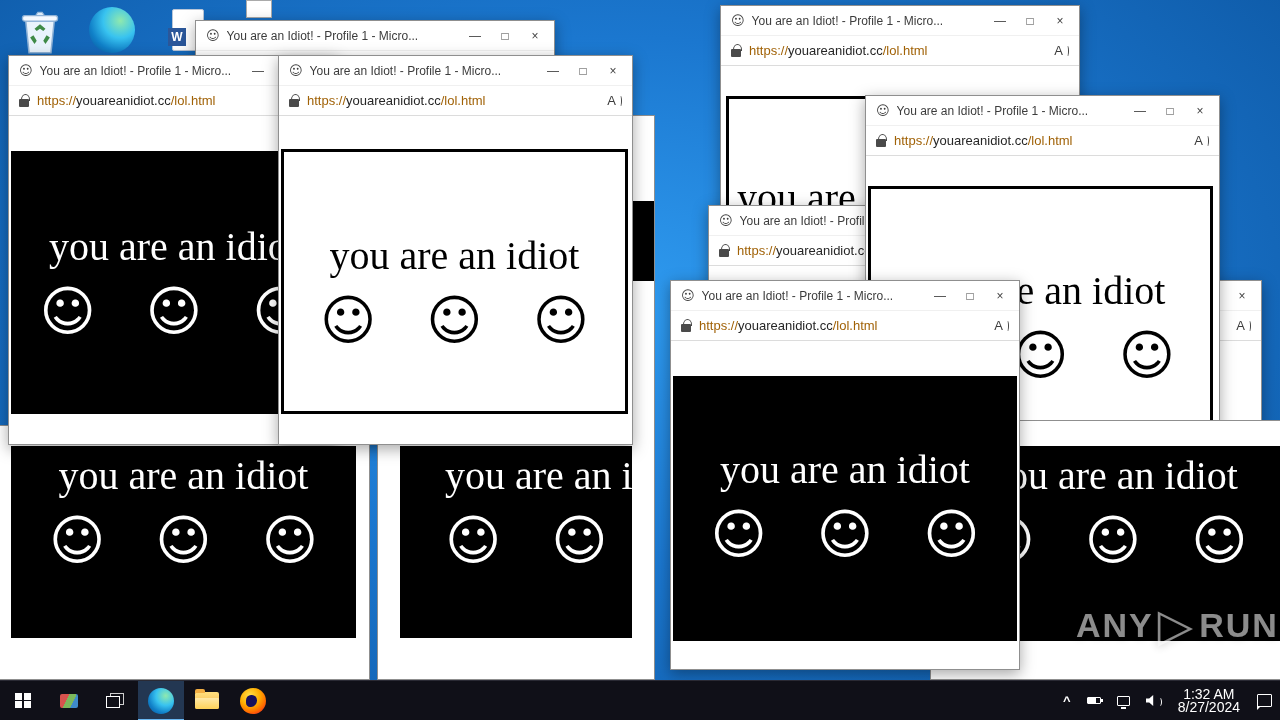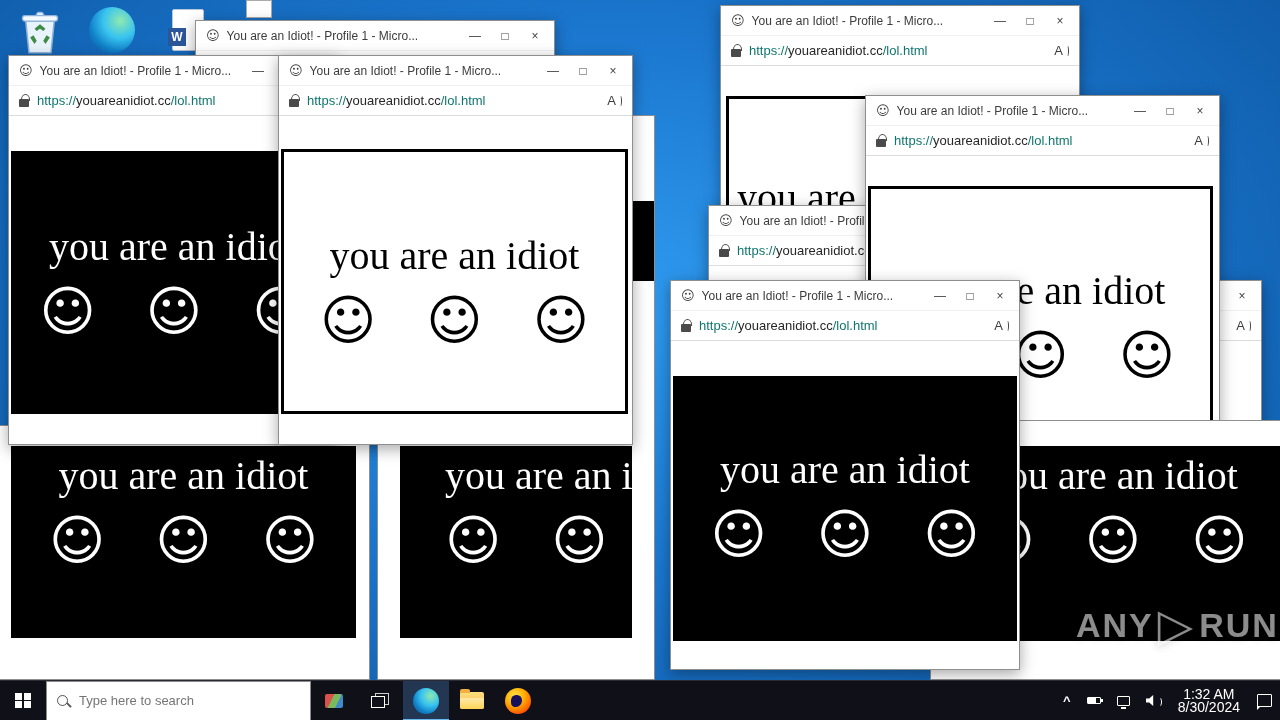--- a/index.html
+++ b/index.html
@@ -24,21 +24,21 @@
       font-size:12px;color:#3c3c3c;border-bottom:1px solid #f0f0f0}
   .favicon{margin-right:7px;font-family:"DejaVu Sans",sans-serif;font-size:13px;flex:none}
   .wtitle{flex:1;min-width:0;overflow:hidden;white-space:nowrap}
   .winbtn{width:30px;height:30px;line-height:30px;text-align:center;font-size:12px;color:#444;flex:none}
   .addrbar{height:30px;display:flex;align-items:center;gap:8px;padding:0 10px;
       border-bottom:1px solid #dcdcdc;background:#fff;font-size:13px}
   .lock{position:relative;width:10px;height:8px;background:#4a4a4a;border-radius:1px;margin-top:4px;flex:none}
   .lock::before{content:"";position:absolute;top:-5px;left:1.5px;width:7px;height:6px;
       border:1.6px solid #4a4a4a;border-bottom:none;border-radius:50% 50% 0 0/80% 80% 0 0}
   .url{flex:1;min-width:0;display:flex;overflow:hidden;white-space:nowrap}
-  .u1{color:#0f766e}.u2{color:#262626}
+  .u1{color:#a16207}.u2{color:#262626}
   .ra{margin-left:auto;flex:none;display:flex;align-items:center;color:#3c3c3c;font-size:13px}
   .ra-arc{width:4px;height:12px;border:1.6px solid transparent;border-right-color:#444;border-radius:50%;margin-left:2px}
   .content{position:relative;height:calc(100% - 60px);background:#fff;overflow:hidden}
 
   
   .page-win{position:absolute;background:#fff;border:1px solid #8f8f8f;overflow:hidden}
 
   
   .ibox{position:absolute;display:flex;flex-direction:column;align-items:center;overflow:hidden}
   .ibox.left{align-items:flex-start}
@@ -392,24 +392,20 @@
 
 <div class="taskbar">
   <div class="tb-icon">
     <span class="winlogo">
         <span></span>
         <span></span>
         <span></span>
         <span></span>
       </span>
   </div>
-  <div class="search">
-    <span class="mag"></span>
-    <input placeholder="Type here to search" style="">
-  </div>
   <div class="tb-icon">
     <span class="interests"></span>
   </div>
   <div class="tb-icon">
     <span class="tview"></span>
   </div>
   <div class="tb-icon tb-app active">
     <span class="edge-ball"></span>
   </div>
   <div class="tb-icon tb-app">
@@ -426,19 +422,19 @@
       <span class="bat"></span>
     </div>
     <div class="tray-item">
       <span class="mon"></span>
     </div>
     <div class="tray-item">
       <span class="spk"></span>
     </div>
     <div class="clock">
       <span>1:32 AM</span>
-      <span>8/30/2024</span>
+      <span>8/27/2024</span>
     </div>
     <div class="tray-item">
       <span class="ac"></span>
     </div>
   </div>
 </div>
 
 </body></html>

